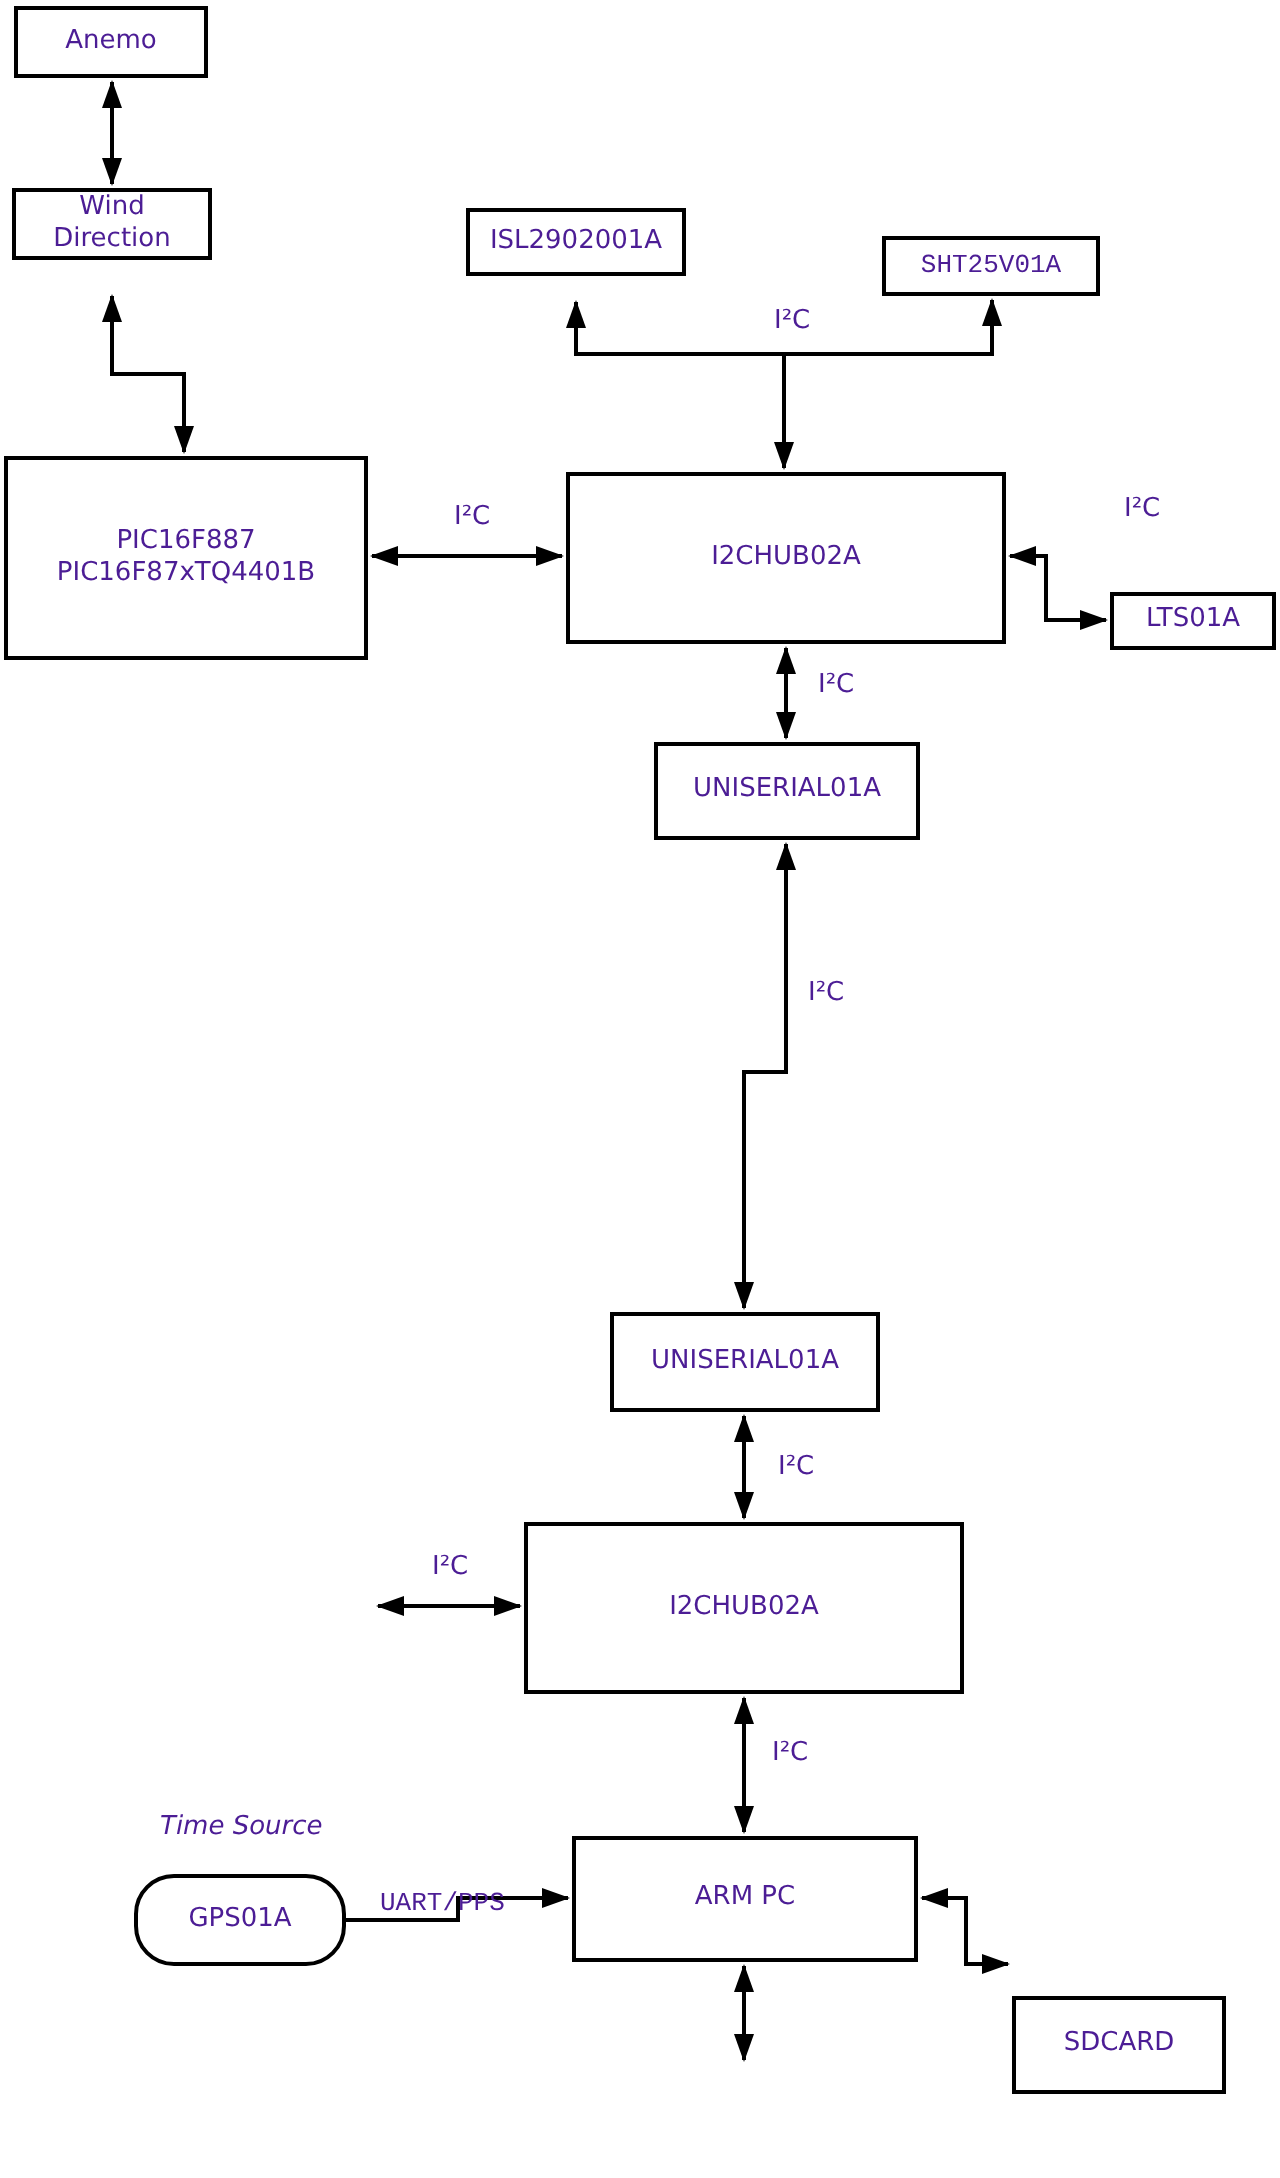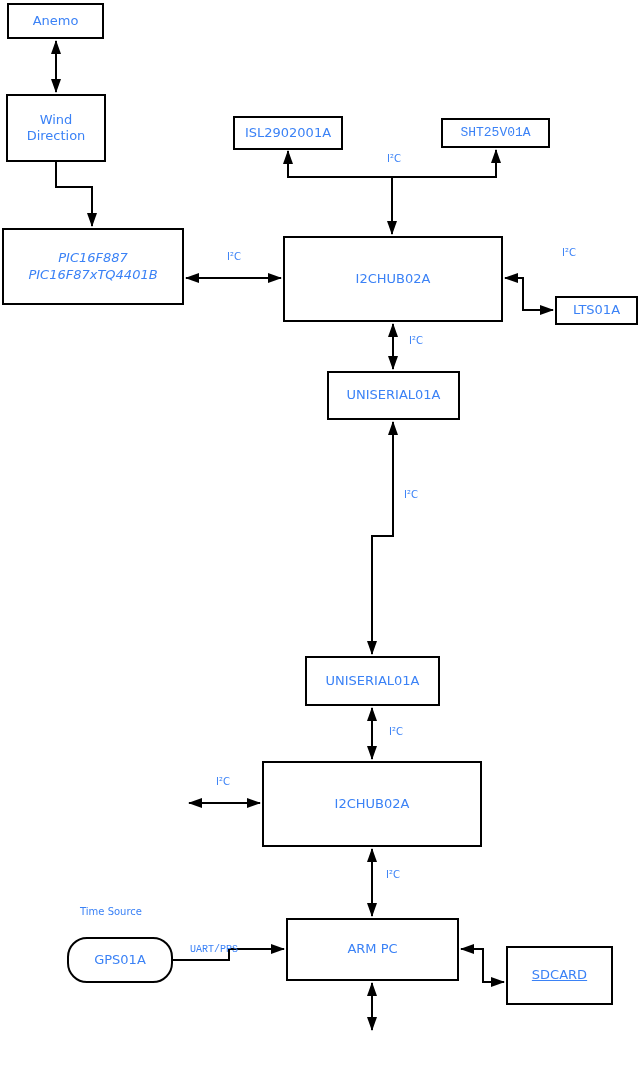--- a/index.html
+++ b/index.html
@@ -6,21 +6,21 @@
     margin: 0;
     padding: 0;
     background: #ffffff;
   }
   .stage {
     position: relative;
     width: 640px;
     height: 1089px;
     background: #ffffff;
     font-family: "DejaVu Sans", "Liberation Sans", sans-serif;
-    color: #3b82f6;
+    color: #4c1d95;
     overflow: hidden;
   }
   .wires {
     position: absolute;
     left: 0;
     top: 0;
   }
   .node {
     position: absolute;
     box-sizing: border-box;
@@ -29,21 +29,21 @@
     display: flex;
     align-items: center;
     justify-content: center;
     text-align: center;
     font-size: 13px;
     line-height: 1.25;
     white-space: pre-line;
   }
   .flabel {
     position: absolute;
-    font-size: 10px;
+    font-size: 13px;
     line-height: 1.2;
     white-space: nowrap;
   }
 </style>
 </head>
 <body>
 
 <div class="stage">
 
   <svg class="wires" width="640" height="1089" viewBox="0 0 640 1089">
@@ -65,61 +65,61 @@
       <path d="M189,803 L260,803" marker-start="url(#arr)" marker-end="url(#arr)"></path>
       <path d="M372,849 L372,916" marker-start="url(#arr)" marker-end="url(#arr)"></path>
       <path d="M173,960 L229,960 L229,949 L284,949" marker-end="url(#arr)"></path>
       <path d="M461,949 L483,949 L483,982 L504,982" marker-start="url(#arr)" marker-end="url(#arr)"></path>
       <path d="M372,983 L372,1030" marker-start="url(#arr)" marker-end="url(#arr)"></path>
     </g>
   </svg>
 
   <div class="node" style="left:7px; top:3px; width:97px; height:36px;">Anemo</div>
 
-  <div class="node" style="left:6px; top:94px; width:100px; height:68px;">Wind
+  <div class="node" style="left:6px; top:94px; width:100px; height:36px;">Wind
 Direction</div>
 
-  <div class="node" style="left:2px; top:228px; width:182px; height:77px;font-style:italic;">PIC16F887
+  <div class="node" style="left:2px; top:228px; width:182px; height:102px;">PIC16F887
 PIC16F87xTQ4401B</div>
 
-  <div class="node" style="left:233px; top:116px; width:110px; height:34px;">ISL2902001A</div>
+  <div class="node" style="left:233px; top:104px; width:110px; height:34px;">ISL2902001A</div>
 
   <div class="node" style="left:441px; top:118px; width:109px; height:30px;font-family:Liberation Mono, monospace;">SHT25V01A</div>
 
   <div class="node" style="left:283px; top:236px; width:220px; height:86px;">I2CHUB02A</div>
 
   <div class="node" style="left:555px; top:296px; width:83px; height:29px;">LTS01A</div>
 
   <div class="node" style="left:327px; top:371px; width:133px; height:49px;">UNISERIAL01A</div>
 
   <div class="node" style="left:305px; top:656px; width:135px; height:50px;">UNISERIAL01A</div>
 
   <div class="node" style="left:262px; top:761px; width:220px; height:86px;">I2CHUB02A</div>
 
 
   <div class="node" style="left:67px; top:937px; width:106px; height:46px;border-radius:20px;">GPS01A</div>
 
   <div class="node" style="left:286px; top:918px; width:173px; height:63px;text-align:right;">ARM PC</div>
 
-  <div class="node" style="left:506px; top:946px; width:107px; height:59px;text-decoration:underline;">SDCARD</div>
+  <div class="node" style="left:506px; top:998px; width:107px; height:49px;">SDCARD</div>
 
 
   <span class="flabel" style="left:387px; top:153px;">I²C</span>
 
   <span class="flabel" style="left:227px; top:251px;">I²C</span>
 
   <span class="flabel" style="left:562px; top:247px;">I²C</span>
 
   <span class="flabel" style="left:409px; top:335px;">I²C</span>
 
   <span class="flabel" style="left:404px; top:489px;">I²C</span>
 
   <span class="flabel" style="left:389px; top:726px;">I²C</span>
 
   <span class="flabel" style="left:216px; top:776px;">I²C</span>
 
   <span class="flabel" style="left:386px; top:869px;">I²C</span>
 
-  <span class="flabel" style="left:80px; top:906px;">Time Source</span>
+  <span class="flabel" style="left:80px; top:906px;font-style:italic;">Time Source</span>
 
   <span class="flabel" style="left:190px; top:944px;font-family:Liberation Mono, monospace;">UART/PPS</span>
 
 </div>
 
 </body></html>

